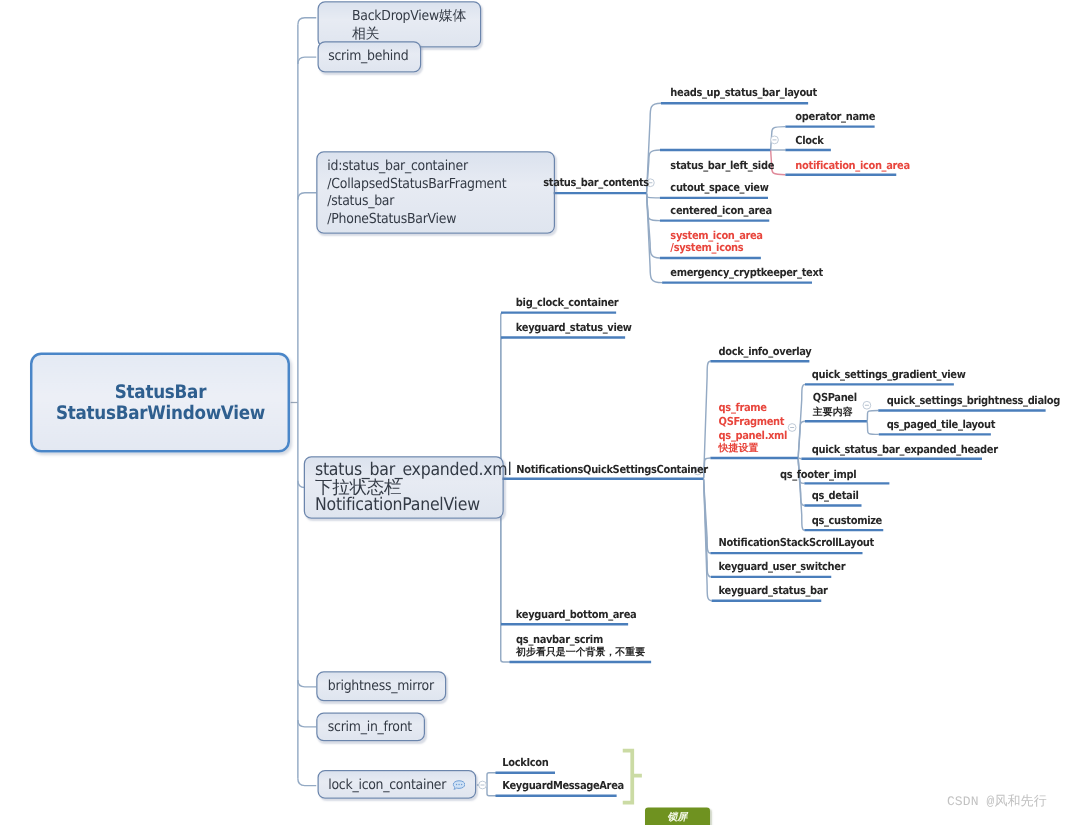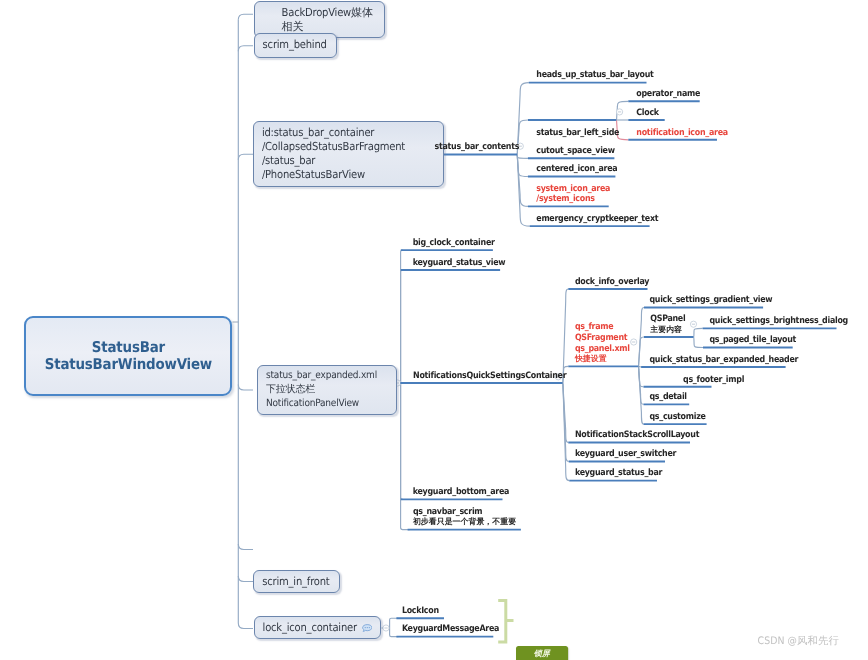--- a/index.html
+++ b/index.html
@@ -11,26 +11,26 @@
   svg.links{position:absolute;left:0;top:0;width:868px;height:660px;pointer-events:none;}
   
   .box{position:absolute;box-sizing:border-box;border:1px solid #6b85ac;border-radius:6px;
        background:linear-gradient(180deg,#dbe2ee 0%,#e7ebf3 40%,#dfe5ef 100%);
        color:#333a45;display:flex;align-items:center;justify-content:flex-start;
        box-shadow:1.2px 1.6px 1.4px rgba(115,130,160,0.28);--lh:14.1px;}
   .box .txt{padding:0 8px;line-height:var(--lh);letter-spacing:-0.2px;}
   .rootbox{border:2px solid #4a86c8;border-radius:9px;
        background:linear-gradient(180deg,#e4eaf4 0%,#eceff6 45%,#e3e8f2 100%);
        color:#2f5f8f;font-weight:bold;text-align:center;justify-content:center;
-       box-shadow:1.6px 2px 2.4px rgba(110,125,155,0.30);margin-top:34px;}
+       box-shadow:1.6px 2px 2.4px rgba(110,125,155,0.30);}
   
   .leaf{position:absolute;color:#262626;white-space:nowrap;line-height:10.6px;letter-spacing:-0.28px;font-weight:bold;}
   .leaf.red{color:#e8453c;}
   .leaf .cjk{font-size:7.9px;letter-spacing:0.05px;}
-  .wm{position:absolute;color:#c2c2c2;white-space:nowrap;}
+  .wm{position:absolute;color:#c2c2c2;white-space:nowrap;font-family:Liberation Mono, monospace;}
   .sticker{position:absolute;background:#6f9220;border-radius:2.5px;color:#f2f7e4;
       font-style:italic;font-weight:bold;display:flex;align-items:center;justify-content:center;
       left:515.8px;top:646px;width:52px;height:17.1px;font-size:8px;
       box-shadow:1px 1.2px 1.2px rgba(100,120,70,0.30);}
   #watermark{left:757.5px;top:634.5px;font-size:10.4px;letter-spacing:0.1px;}
   .bubble{display:inline-block;margin-left:3px;line-height:0;margin-top:1px;}
   #n-lockicon .txt{padding-right:2px;}
 </style>
 </head>
 <body>
@@ -151,28 +151,33 @@
 
   <div class="box" id="n-sbcontainer" style="left: 252.9px; top: 121.2px; width: 191px; height: 66px; font-size: 11.1px; --lh: 14.1px;">
     <div class="txt">
       <div>id:status_bar_container</div>
       <div>/CollapsedStatusBarFragment</div>
       <div>/status_bar</div>
       <div>/PhoneStatusBarView</div>
     </div>
   </div>
 
-  <div class="box" id="n-sbexpanded" style="left: 257px; top: 365px; width: 140px; height: 49.8px; font-size: 10px; --lh: 14.1px;">
+  <div class="box" id="n-sbexpanded" style="left: 243px; top: 365px; width: 160px; height: 49.8px; font-size: 14px; --lh: 14.1px;">
     <div class="txt">
       <div>status_bar_expanded.xml</div>
       <div>下拉状态栏</div>
       <div>NotificationPanelView</div>
     </div>
   </div>
 
+  <div class="box" id="n-brightness" style="left: 253.3px; top: 537.3px; width: 104px; height: 23.9px; font-size: 11.1px; --lh: 14.1px;">
+    <div class="txt">
+        <div>brightness_mirror</div>
+      </div>
+  </div>
 
   <div class="box" id="n-scrimfront" style="left: 253.3px; top: 569.8px; width: 86.8px; height: 23.7px; font-size: 11.1px; --lh: 14.1px;">
     <div class="txt">
         <div>scrim_in_front</div>
       </div>
   </div>
 
   <div class="box" id="n-lockicon" style="left: 253.6px; top: 615.9px; width: 127.9px; height: 23.4px; font-size: 11.1px; --lh: 14.1px;">
     <div class="txt">
         <div>lock_icon_container</div>
@@ -246,21 +251,21 @@
       </div>
       <div class="leaf" style="left: 709.4px; top: 316.2px; font-size: 8.8px;">
         <div>quick_settings_brightness_dialog</div>
       </div>
       <div class="leaf" style="left: 709.4px; top: 335.3px; font-size: 8.8px;">
         <div>qs_paged_tile_layout</div>
       </div>
       <div class="leaf" style="left: 649.4px; top: 354.8px; font-size: 8.8px;">
         <div>quick_status_bar_expanded_header</div>
       </div>
-      <div class="leaf" style="left: 683px; top: 374.5px; font-size: 8.8px;">
+      <div class="leaf" style="left: 624px; top: 374.5px; font-size: 8.8px;">
         <div>qs_footer_impl</div>
       </div>
       <div class="leaf" style="left: 649.4px; top: 392.2px; font-size: 8.8px;">
         <div>qs_detail</div>
       </div>
       <div class="leaf" style="left: 649.4px; top: 411.9px; font-size: 8.8px;">
         <div>qs_customize</div>
       </div>
       <div class="leaf" style="left: 574.9px; top: 430.3px; font-size: 8.8px;">
         <div>NotificationStackScrollLayout</div>

